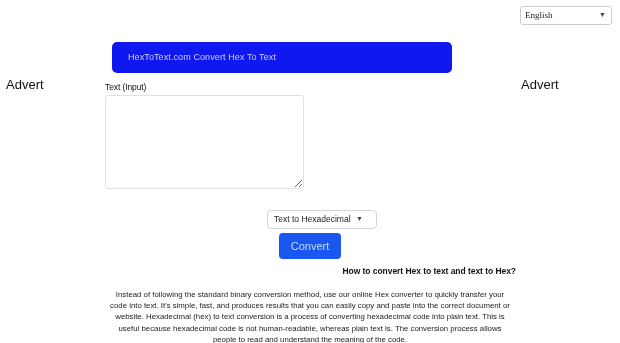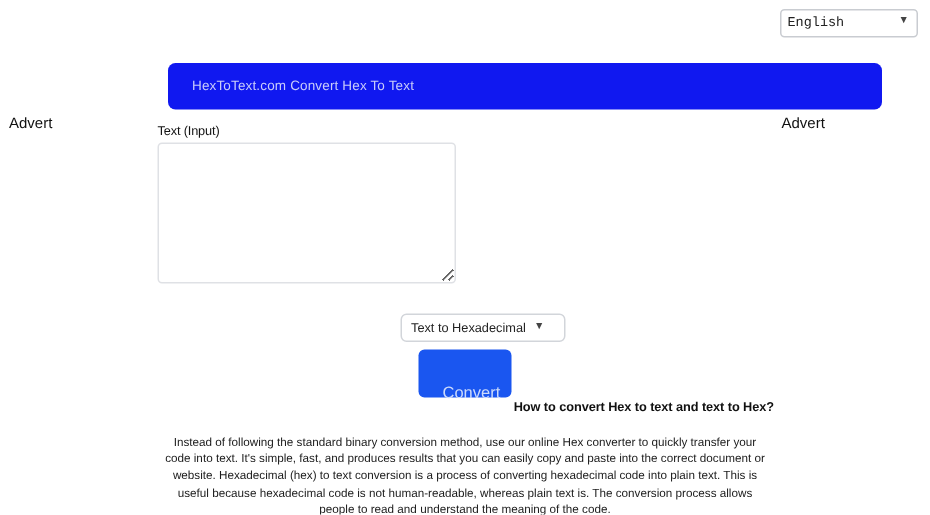--- a/index.html
+++ b/index.html
@@ -20,21 +20,21 @@
   .lang-row {
     position: absolute;
     top: 4px;
     right: 8px;
     width: 92px;
   }
   .lang-select {
     width: 92px;
     height: 19px;
     font-size: 9px;
-    font-family: Liberation Mono, monospace;
+    font-family: Liberation Serif, serif;
     color: #222;
     background: #fff;
     border: 1px solid #c9ccd1;
     border-radius: 3px;
     padding: 0 4px;
     box-sizing: border-box;
     appearance: none;
     -webkit-appearance: none;
     background-image: none;
   }
@@ -46,41 +46,41 @@
     transform: translateY(-50%);
     pointer-events: none;
     font-size: 7px;
     color: #444;
     line-height: 1;
   }
 
   
   .advert {
     position: absolute;
-    font-size: 10px;
+    font-size: 13px;
     color: #111;
     top: 77px;
   }
   .advert-left { left: 6px; }
   .advert-right { left: 521px; }
 
   
   .main {
     position: absolute;
     left: 104px;
     top: 0;
     width: 412px;
     height: 343px;
   }
 
   .site-header {
     position: absolute;
     left: 8px;
     top: 42px;
-    width: 476px;
+    width: 340px;
     height: 31px;
     background: #1018f0;
     border-radius: 5px;
     box-sizing: border-box;
   }
   .site-header-text {
     position: absolute;
     left: 16px;
     top: 10px;
     font-size: 9px;
@@ -175,21 +175,21 @@
     top: 233px;
     width: 62px;
     height: 26px;
     background: #1a56f0;
     color: #cddbfb;
     border: none;
     border-radius: 4px;
     font-family: "Liberation Sans", sans-serif;
     font-size: 11px;
     cursor: pointer;
-    padding: 16px;
+    padding: 0;
     line-height: 26px;
     text-align: center;
   }
 
   
   .article {
     position: absolute;
     left: 0;
     top: 266px;
     width: 412px;

